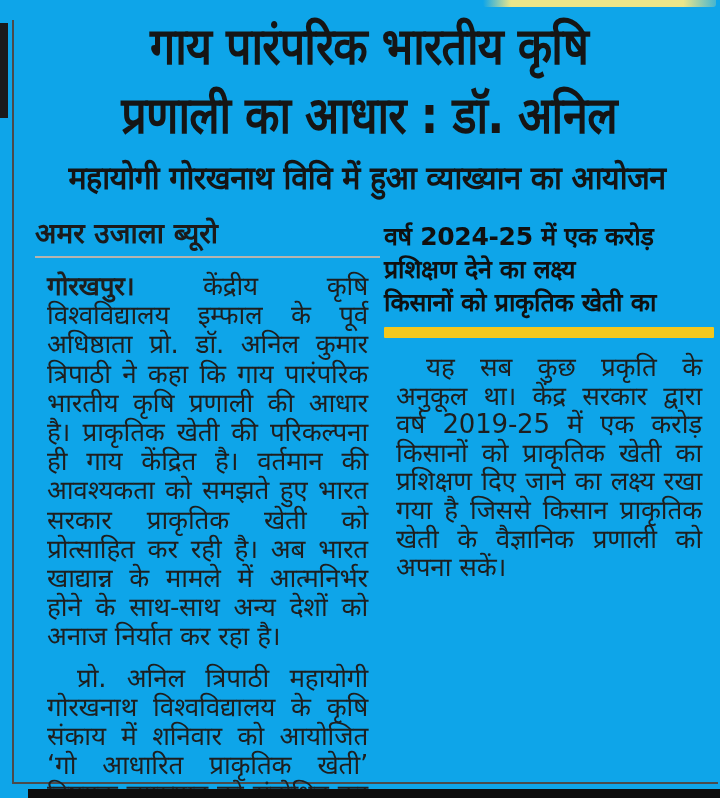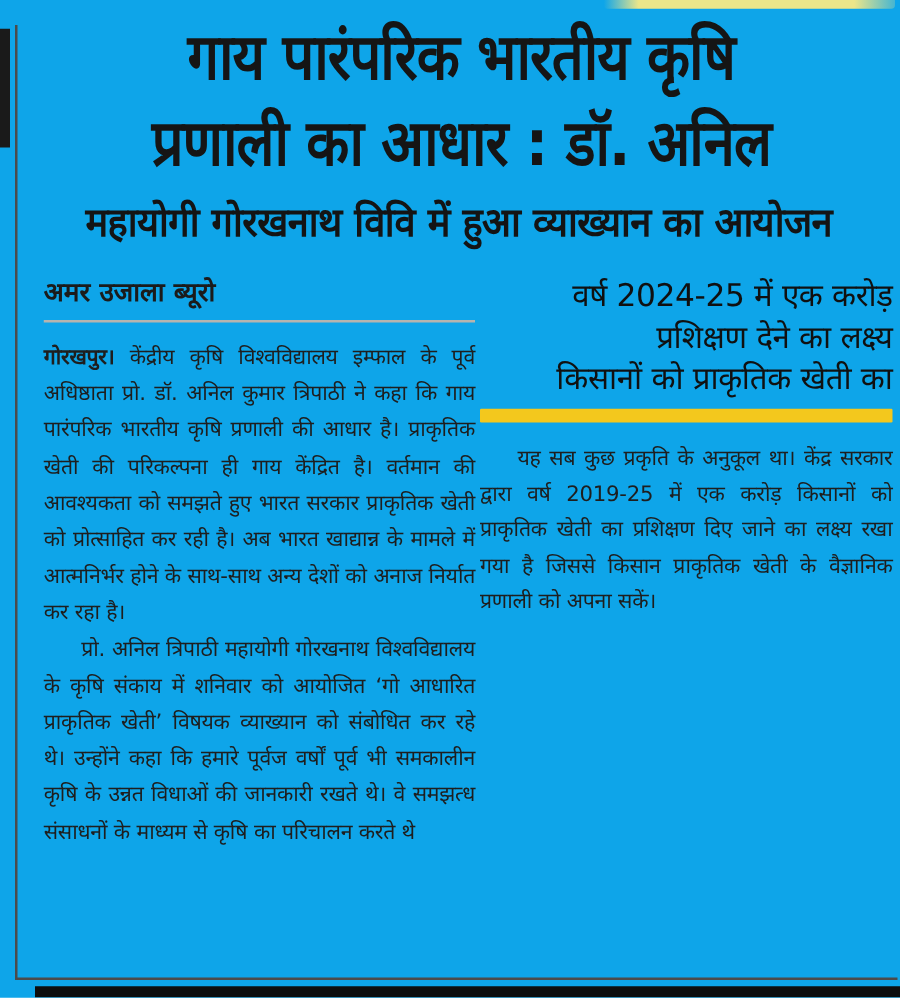--- a/index.html
+++ b/index.html
@@ -43,37 +43,37 @@
     position:absolute;left:0;top:136px;width:706px;margin:0;
     font-size:32px;line-height:44px;font-weight:bold;color:#141414;
     text-align:center;white-space:nowrap;
     transform:scaleX(0.95);transform-origin:50% 50%;
     letter-spacing:-0.5px;
   }
   .col{position:absolute;top:198px;}
   .col-left{left:21px;width:345px;}
   .col-right{left:370px;width:330px;}
   .byline{
-    font-size:21px;font-weight:bold;color:#1b1b1b;line-height:26px;padding-top:3px;
+    font-size:28px;font-weight:bold;color:#1b1b1b;line-height:26px;padding-top:3px;
   }
   .byline-rule{
     margin-top:9px;border-top:2px solid #b7b4ae;width:100%;height:0;
   }
   .body-para{
-    margin:0;font-size:17px;line-height:29.2px;text-align:justify;color:#1e1e1e;
+    margin:12px;font-size:26px;line-height:29.2px;text-align:justify;color:#1e1e1e;
     letter-spacing:-0.2px;
   }
   .col-left .body-para:first-of-type{margin-top:14px;}
   .col-right .body-para{line-height:28.6px;}
   .indent{text-indent:30px;}
   .lead{font-weight:bold;}
   .highlight{
     padding-top:2px;
-    font-size:25px;line-height:33px;font-weight:normal;color:#101010;
-    text-align:right;letter-spacing:-0.3px;
+    font-size:25px;line-height:33px;font-weight:bold;color:#101010;
+    text-align:left;letter-spacing:-0.3px;
   }
   .highlight-line{display:block;white-space:nowrap;}
   .highlight-bar{
     height:11px;background:#f3c81d;margin-top:8px;border-radius:1px;
   }
   .col-right .body-para:first-of-type{margin-top:15px;}
   
   .bottom-bar{
     position:absolute;left:28px;top:789px;width:692px;height:9px;
     background:#0d0d0d;

